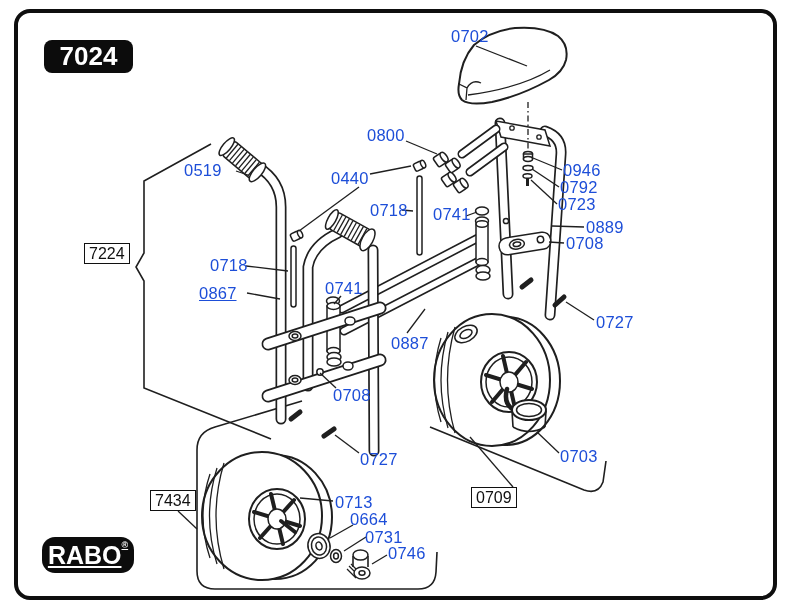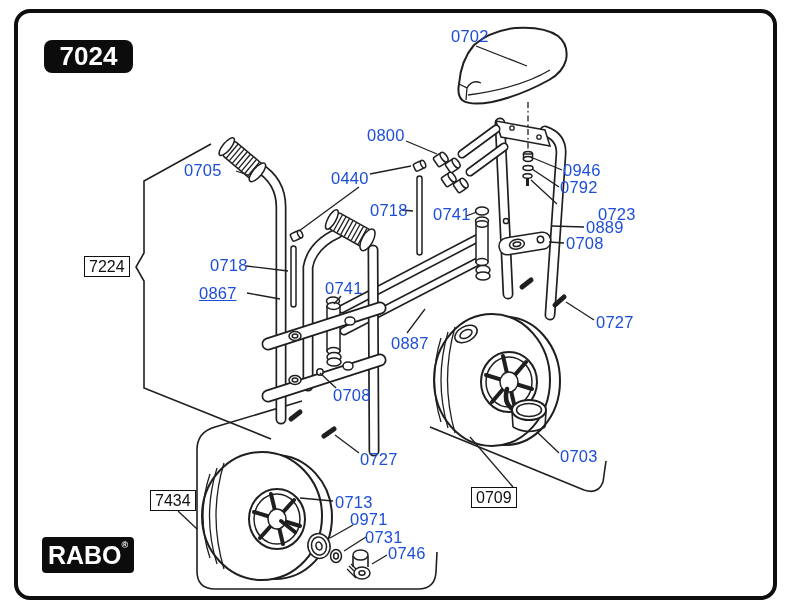--- a/index.html
+++ b/index.html
@@ -7,21 +7,21 @@
          font-family:"Liberation Sans",sans-serif;}
   .frame{position:absolute;left:14px;top:9px;width:755px;height:583px;
          border:4.5px solid #0e0e0e;border-radius:16px;}
   svg.art{position:absolute;left:0;top:0;}
   .lbl{position:absolute;font-size:16.5px;color:#1d4ed8;white-space:nowrap;letter-spacing:.2px;}
   .refbox{position:absolute;font-size:16px;color:#101010;border:1.6px solid #101010;
           background:#fff;padding:0 4px;line-height:19px;}
   .badge{position:absolute;background:#0c0c0c;color:#fff;font-weight:bold;
          display:flex;align-items:center;justify-content:center;border-radius:8px;}
   #badge-7024{left:44px;top:40px;width:89px;height:33px;font-size:26px;}
-  #badge-rabo{left:42px;top:537px;width:92px;height:36px;font-size:25px;border-radius:4px;}
+  #badge-rabo{left:42px;top:537px;width:92px;height:36px;font-size:25px;border-radius:13px;text-decoration:underline;}
   .reg{font-size:9px;align-self:flex-start;margin-top:4px;line-height:9px;}
   
   .ln{fill:none;stroke:#1f1f1f;stroke-width:1.3px;}
   .ln2{fill:none;stroke:#1f1f1f;stroke-width:1.6px;}
   .t-o{fill:none;stroke:#1f1f1f;stroke-width:11px;stroke-linecap:round;}
   .t-i{fill:none;stroke:#ffffff;stroke-width:7.6px;stroke-linecap:round;}
   .b-o{fill:none;stroke:#1f1f1f;stroke-width:9px;stroke-linecap:round;}
   .b-i{fill:none;stroke:#ffffff;stroke-width:5.8px;stroke-linecap:round;}
   .br-o{fill:none;stroke:#1f1f1f;stroke-width:13px;stroke-linecap:round;}
   .br-i{fill:none;stroke:#ffffff;stroke-width:9.6px;stroke-linecap:round;}
@@ -302,41 +302,41 @@
   <div class="frame"></div>
 
   <div class="badge" id="badge-7024">
     <span>7024</span>
   </div>
   <div class="badge" id="badge-rabo">
     <span>RABO</span>
     <span class="reg">®</span>
   </div>
 
-  <div class="refbox" style="left:84px;top:256px;">7224</div>
+  <div class="refbox" style="left:84px;top:243px;">7224</div>
   <div class="refbox" style="left:150px;top:490px;">7434</div>
   <div class="refbox" style="left:471px;top:487px;">0709</div>
 
   <div class="lbl" style="left:451px;top:27px;">0702</div>
   <div class="lbl" style="left:367px;top:126px;">0800</div>
-  <div class="lbl" style="left:184px;top:161px;">0705</div>
+  <div class="lbl" style="left:184px;top:161px;">0519</div>
   <div class="lbl" style="left:331px;top:169px;">0440</div>
   <div class="lbl" style="left:370px;top:201px;">0718</div>
   <div class="lbl" style="left:433px;top:205px;">0741</div>
   <div class="lbl" style="left:563px;top:161px;">0946</div>
   <div class="lbl" style="left:560px;top:178px;">0792</div>
-  <div class="lbl" style="left:558px;top:205px;margin-left:40px;">0723</div>
+  <div class="lbl" style="left:558px;top:195px;">0723</div>
   <div class="lbl" style="left:586px;top:218px;">0889</div>
   <div class="lbl" style="left:566px;top:234px;">0708</div>
   <div class="lbl" style="left:210px;top:256px;">0718</div>
   <div class="lbl" style="left:199px;top:284px;text-decoration:underline;">0867</div>
   <div class="lbl" style="left:325px;top:279px;">0741</div>
   <div class="lbl" style="left:391px;top:334px;">0887</div>
   <div class="lbl" style="left:596px;top:313px;">0727</div>
   <div class="lbl" style="left:333px;top:386px;">0708</div>
   <div class="lbl" style="left:360px;top:450px;">0727</div>
   <div class="lbl" style="left:560px;top:447px;text-align:right;">0703</div>
   <div class="lbl" style="left:335px;top:493px;text-align:center;">0713</div>
-  <div class="lbl" style="left:350px;top:510px;">0971</div>
+  <div class="lbl" style="left:350px;top:510px;">0664</div>
   <div class="lbl" style="left:365px;top:528px;">0731</div>
   <div class="lbl" style="left:388px;top:544px;">0746</div>
 
 </div>
 
 </body></html>

